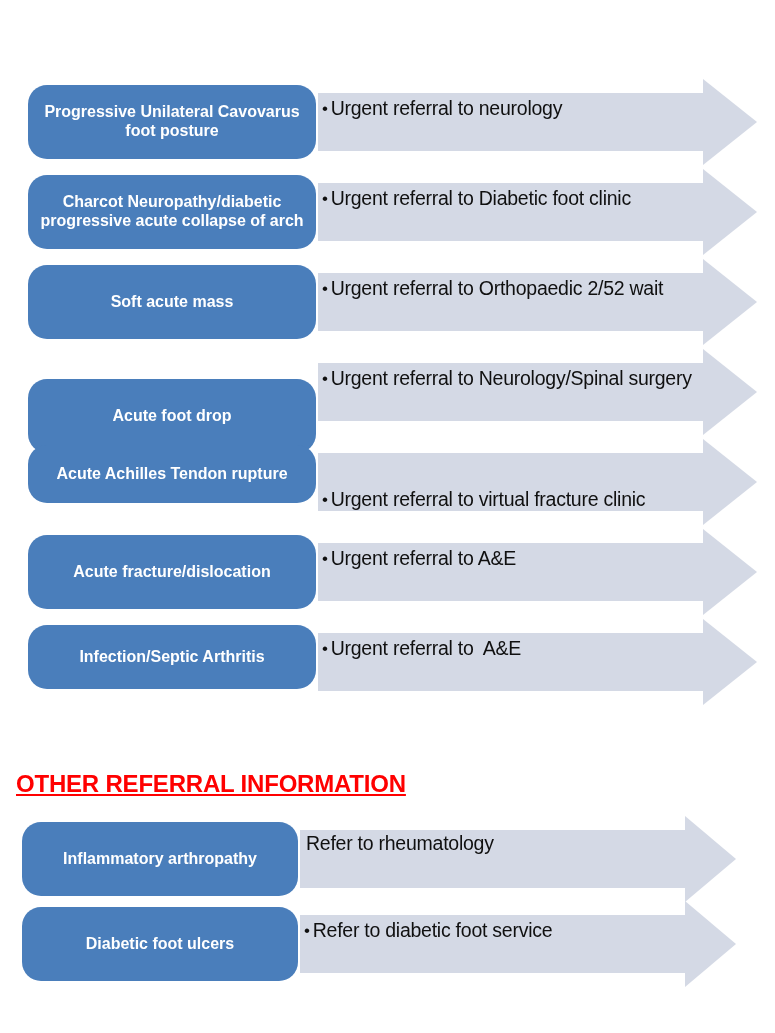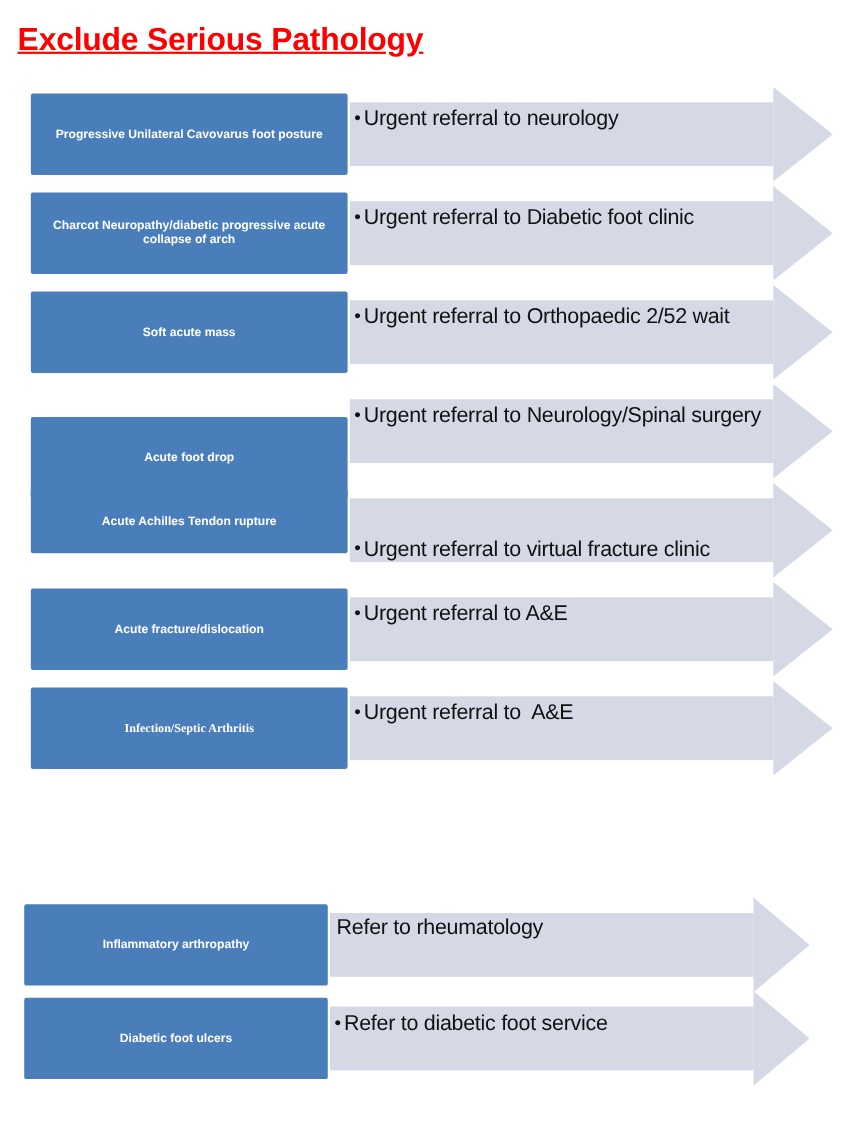--- a/index.html
+++ b/index.html
@@ -57,30 +57,30 @@
     position: absolute;
     width: 0;
     height: 0;
     border-style: solid;
     border-color: transparent transparent transparent #D4D9E5;
   }
 
   .pill {
     position: absolute;
     background: #4A7EBB;
-    border-radius: 2px;
+    border-radius: 19px;
     box-sizing: border-box;
     display: flex;
     align-items: center;
     justify-content: center;
     text-align: center;
     color: #ffffff;
     font-family: "Liberation Sans", sans-serif;
     font-weight: bold;
-    font-size: 11px;
+    font-size: 16px;
     line-height: 1.18;
     padding: 4px 9px;
   }
 
   .arrow-text {
     position: absolute;
     color: #101010;
     font-family: "Liberation Sans", sans-serif;
     font-size: 19.5px;
     line-height: 1.14;
@@ -92,21 +92,20 @@
     margin-right: 3px;
     font-size: 17px;
     vertical-align: 1px;
   }
 </style>
 </head>
 <body>
 
 <div class="page">
 
-  <div class="section-heading" id="heading-exclude">Exclude Serious Pathology</div>
 
   <div class="flow-row" style="top:85px;">
     <div class="arrow" style="left:318px; top:8px; width:385px; height:58px;"></div>
     <div class="arrow-head" style="left:703px; top:-6px; border-width:43px 0 43px 54px;"></div>
     <div class="pill" style="left:28px; top:0px; width:288px; height:74px;">Progressive Unilateral Cavovarus foot posture</div>
     <div class="arrow-text" style="left:322px; top:12px; width:370px;"><span class="bullet">•</span><span>Urgent referral to neurology</span></div>
   </div>
 
   <div class="flow-row" style="top:175px;">
     <div class="arrow" style="left:318px; top:8px; width:385px; height:58px;"></div>
@@ -139,24 +138,25 @@
   <div class="flow-row" style="top:535px;">
     <div class="arrow" style="left:318px; top:8px; width:385px; height:58px;"></div>
     <div class="arrow-head" style="left:703px; top:-6px; border-width:43px 0 43px 54px;"></div>
     <div class="pill" style="left:28px; top:0px; width:288px; height:74px;">Acute fracture/dislocation</div>
     <div class="arrow-text" style="left:322px; top:12px; width:385px;"><span class="bullet">•</span><span>Urgent referral to A&amp;E</span></div>
   </div>
 
   <div class="flow-row" style="top:625px;">
     <div class="arrow" style="left:318px; top:8px; width:385px; height:58px;"></div>
     <div class="arrow-head" style="left:703px; top:-6px; border-width:43px 0 43px 54px;"></div>
-    <div class="pill" style="left:28px; top:0px; width:288px; height:74px;font-family:Liberation Serif, serif;">Infection/Septic Arthritis</div>
+    <div class="pill" style="left:28px; top:0px; width:288px; height:64px;">Infection/Septic Arthritis</div>
     <div class="arrow-text" style="left:322px; top:12px; width:385px;"><span class="bullet">•</span><span>Urgent referral to  A&amp;E</span></div>
   </div>
 
+  <div class="section-heading" id="heading-other">OTHER REFERRAL INFORMATION</div>
 
   <div class="flow-row" style="top:822px;">
     <div class="arrow" style="left:300px; top:8px; width:385px; height:58px;"></div>
     <div class="arrow-head" style="left:685px; top:-6px; border-width:43px 0 43px 51px;"></div>
     <div class="pill" style="left:22px; top:0px; width:276px; height:74px;">Inflammatory arthropathy</div>
     <div class="arrow-text" style="left:306px; top:10px; width:370px;"><span>Refer to rheumatology</span></div>
   </div>
 
   <div class="flow-row" style="top:907px;">
     <div class="arrow" style="left:300px; top:8px; width:385px; height:58px;"></div>

